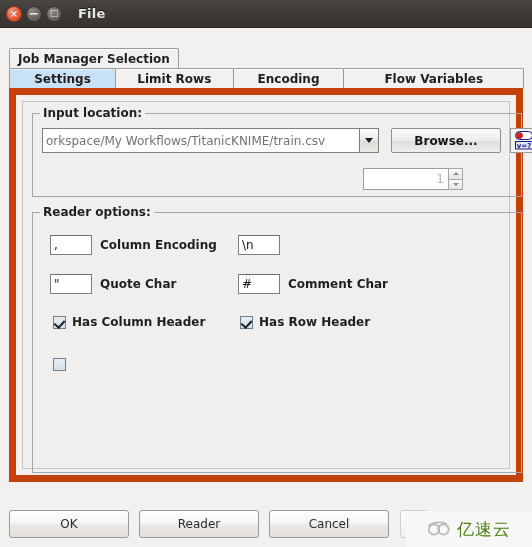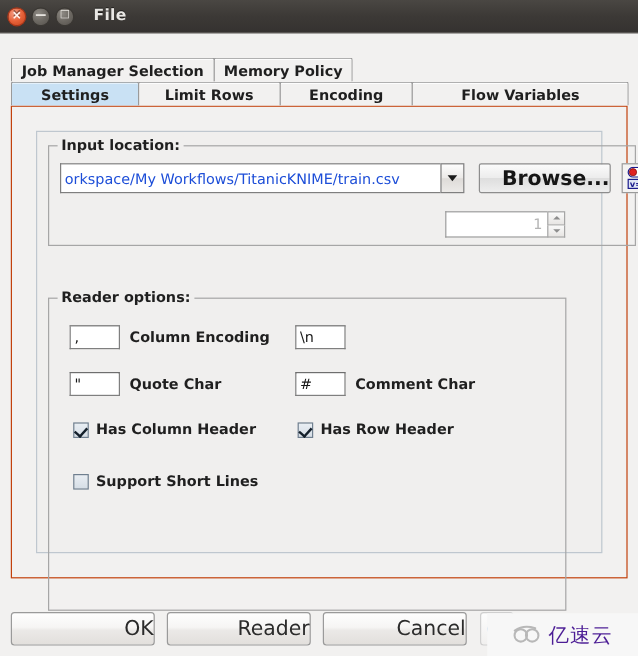--- a/index.html
+++ b/index.html
@@ -116,23 +116,23 @@
     background: #c9e1f4;
     box-shadow: inset 0 1px 0 #e4f1fb;
     z-index: 2;
   }
   .tabs-strip {
     position: absolute;
     left: 0; top: 41px;
     width: 514px;
     height: 394px;
     box-sizing: border-box;
-    border: 1px solid #c2410c;
+    border: 7px solid #c2410c;
     background: #f2f1f0;
-    padding: 20px;
+    padding: 6px;
   }
   .tabs-strip-inner {
     width: 100%;
     height: 100%;
     box-sizing: border-box;
     border: 1px solid #bfc7cf;
     background: #f0efee;
     position: relative;
   }
 
@@ -178,21 +178,21 @@
   .jcombo .field {
     flex: 1;
     box-sizing: border-box;
     background: #ffffff;
     border: 1px solid #7f7f7f;
     border-right: none;
     display: flex;
     align-items: center;
     padding: 0 3px;
     font-size: 12px;
-    color: #1d4ed8;
+    color: #737373;
     white-space: nowrap;
     overflow: hidden;
   }
   .jcombo .arrowbtn {
     width: 20px;
     box-sizing: border-box;
     border: 1px solid #7f7f7f;
     background: linear-gradient(to bottom, #fdfdfd 0%, #eceae8 48%, #dedbd8 52%, #eceae8 100%);
     display: flex;
     align-items: center;
@@ -204,22 +204,22 @@
     border-right: 4px solid transparent;
     border-top: 5px solid #1b1b1b;
   }
   .jbutton {
     box-sizing: border-box;
     border: 1px solid #9a9a9a;
     border-radius: 3px;
     background: linear-gradient(to bottom, #fefefe 0%, #f6f5f4 45%, #ebe9e7 55%, #e2dfdc 100%);
     display: flex;
     align-items: center;
-    justify-content: flex-end;
-    font-size: 17px;
+    justify-content: center;
+    font-size: 12px;
     color: #2b2b2b;
     white-space: nowrap;
     cursor: default;
   }
   .jbutton.swing {
     border-radius: 2px;
     border: 1px solid #8d8d8d;
     background: linear-gradient(to bottom, #fbfbfb 0%, #ececec 50%, #dedede 51%, #eeeeee 100%);
     font-weight: bold;
     color: #161616;
@@ -343,21 +343,21 @@
     background: #f7f7f7;
     display: flex;
     align-items: center;
     justify-content: center;
     gap: 4px;
     color: #b8b8b8;
   }
   #watermark .wm-text {
     font-size: 17px;
     letter-spacing: 1px;
-    color: #4c1d95;
+    color: #4d7c0f;
     font-family: "DejaVu Sans", "Liberation Sans", sans-serif;
   }
 </style>
 </head>
 <body>
 
 <div id="titlebar">
   <div class="wbtns">
     <div class="wbtn close">
       <span class="glyph">×</span>
@@ -372,23 +372,20 @@
   <div id="window-title">File</div>
 </div>
 
 <div id="dialog">
 
   <div id="tabpane">
 
     <div class="tabrow row1">
       <div class="tab" style="width:170px;">
         <span>Job Manager Selection</span>
-      </div>
-      <div class="tab" style="width:116px;">
-        <span>Memory Policy</span>
       </div>
     </div>
 
     <div class="tabrow row2">
       <div class="tab selected" style="width:110px;">
         <span>Settings</span>
       </div>
       <div class="tab" style="width:122px;">
         <span>Limit Rows</span>
       </div>
@@ -433,21 +430,21 @@
               <div class="sbtn">
                   <span class="sarrow-up"></span>
                 </div>
               <div class="sbtn">
                   <span class="sarrow-dn"></span>
                 </div>
             </div>
           </div>
         </div>
 
-        <div class="groupbox" style="left:9px; top:110px; width:432px; height:261px;margin-top:28px;">
+        <div class="groupbox" style="left:9px; top:110px; width:490px; height:261px;">
           <div class="gb-title">Reader options:</div>
 
           <div class="jtext" style="position:absolute; left:17px; top:22px; width:42px; height:20px;">
             <span>,</span>
           </div>
           <div class="fieldlabel" style="left:67px; top:25px;">Column Encoding</div>
 
           <div class="jtext" style="position:absolute; left:205px; top:22px; width:42px; height:20px;">
             <span>\n</span>
           </div>
@@ -467,21 +464,20 @@
             <span>Has Column Header</span>
           </div>
 
           <div class="checkrow" style="left:207px; top:102px;">
             <span class="cbox checked"></span>
             <span>Has Row Header</span>
           </div>
 
           <div class="checkrow" style="left:20px; top:145px;">
             <span class="cbox"></span>
-            <span>Support Short Lines</span>
           </div>
         </div>
 
       </div>
     </div>
   </div>
 
   <div id="buttonbar">
     <div class="jbutton" id="ok-button">
       <span>OK</span>

